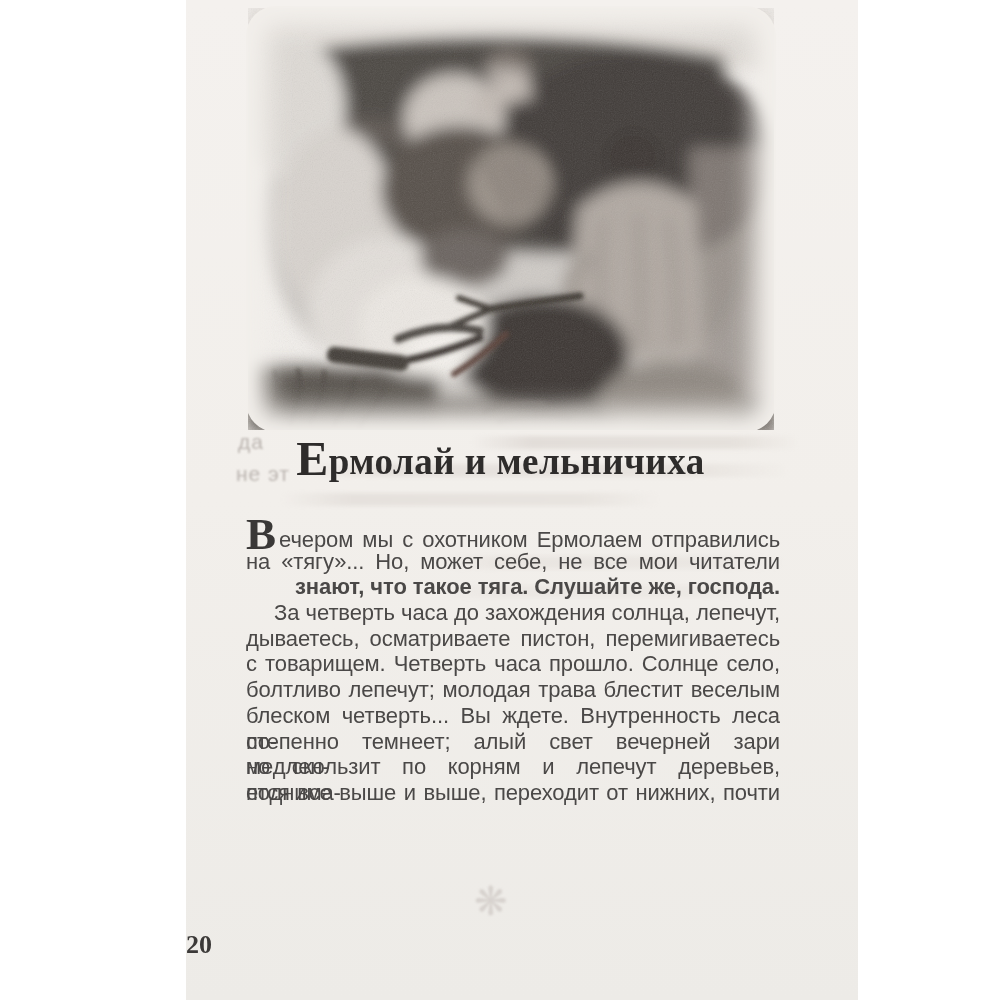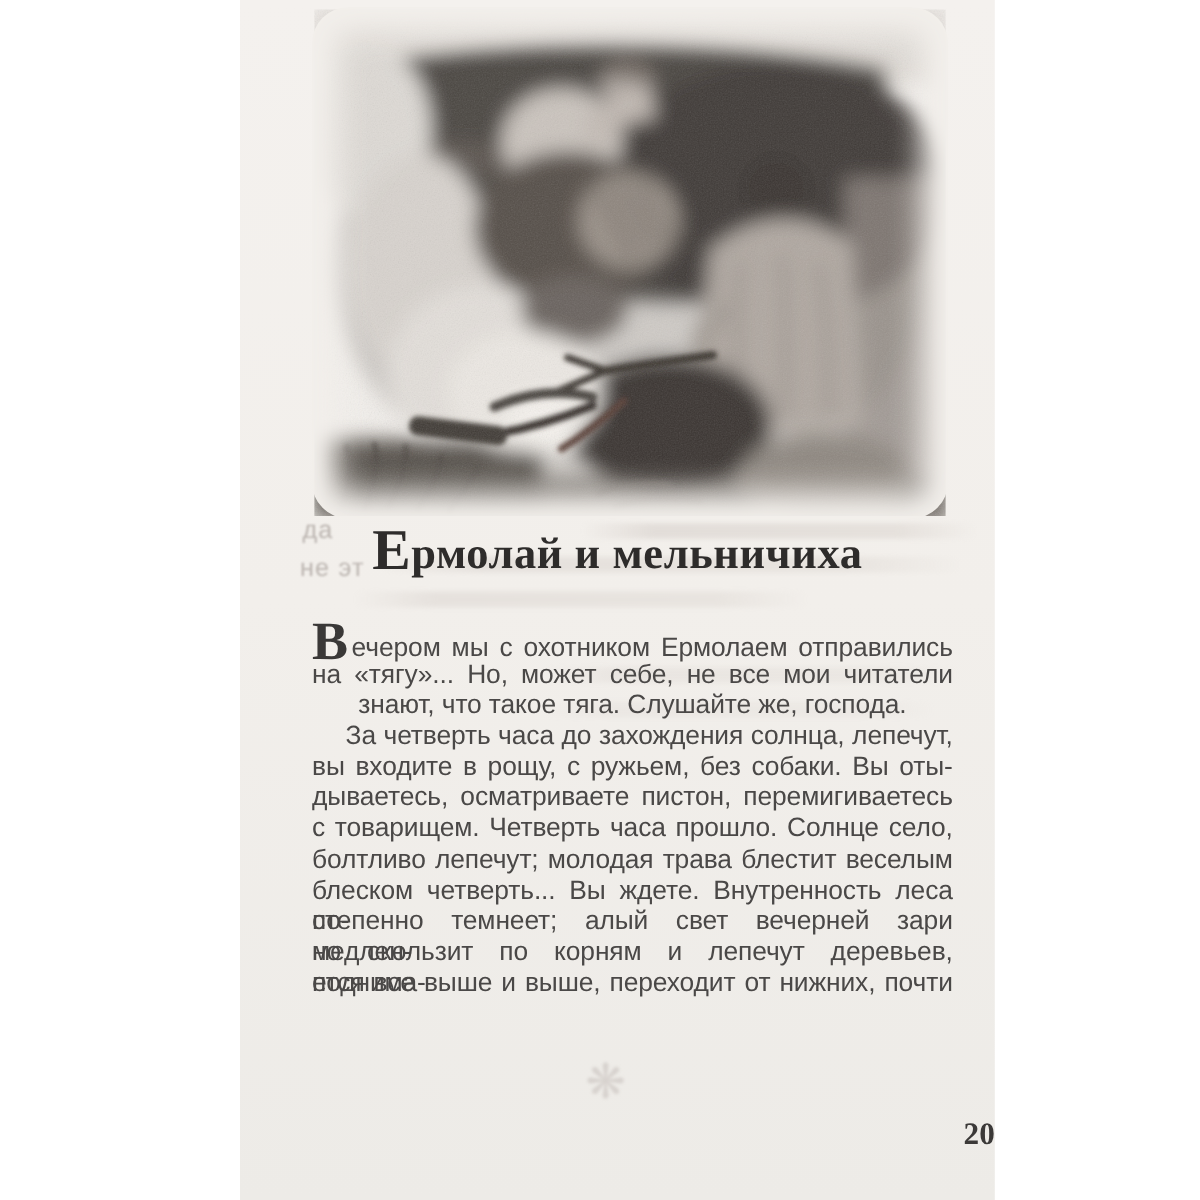--- a/index.html
+++ b/index.html
@@ -1,22 +1,23 @@
 <!DOCTYPE html>
 <html><head>
 <meta charset="utf-8">
 <style>
   html,body{margin:0;padding:0;}
   body{
     width:1000px;height:1000px;background:#ffffff;overflow:hidden;
     font-family:"Liberation Sans",sans-serif;position:relative;
   }
   .page{
-    position:absolute;left:200px;top:0;width:629px;height:1000px;
+    position:absolute;left:186px;top:0;width:629px;height:1000px;
     background:linear-gradient(180deg,#f4f1ee 0%,#f2efeb 50%,#edebe7 100%);
+    padding-left:43px;
   }
   
   .illustration{
     position:absolute;left:62px;top:8px;width:526px;height:422px;
     border-radius:26px;
   }
   .illustration svg{display:block;width:100%;height:100%;filter:blur(.5px);}
   .illustration .vignette{
     position:absolute;inset:-2px;border-radius:30px;pointer-events:none;
     box-shadow:inset 0 0 26px 22px #f2efeb;
@@ -41,30 +42,30 @@
     color:#2e2c2b;font-size:37px;letter-spacing:.5px;white-space:nowrap;
   }
   .title .initial{font-size:48px;line-height:0;vertical-align:-1px;}
   
   .body-text{
     position:absolute;left:60px;top:523px;width:534px;
     color:#4a4847;font-size:22px;letter-spacing:-.1px;
   }
   .line{height:25.7px;line-height:25.7px;white-space:nowrap;}
   .j{text-align:justify;text-align-last:justify;white-space:normal;}
-  .l{text-align:center;}
+  .l{text-align:right;font-weight:bold;}
   .indent{text-indent:28px;}
   .dropcap{
     font-family:"Liberation Serif",serif;font-weight:bold;font-size:45px;
     line-height:22px;color:#3a3837;letter-spacing:0;
     display:inline-block;vertical-align:-2px;margin-right:3px;
   }
   
   .page-number{
-    position:absolute;left:0;top:930px;width:629px;text-align:right;
+    position:absolute;left:0;top:930px;width:629px;text-align:left;
     font-family:"Liberation Serif",serif;font-weight:bold;font-size:26px;color:#3b3938;
   }
 </style>
 </head>
 <body>
 
 <div class="page">
 
   <div class="illustration">
     <svg viewBox="0 0 526 422">
@@ -154,21 +155,20 @@
   <span class="ghost-frag" style="left:52px;top:430px;">да</span>
   <span class="ghost-frag" style="left:50px;top:462px;">не эт</span>
 
   <h1 class="title"><span class="initial">Е</span><span>рмолай и мельничиха</span></h1>
 
   <div class="body-text">
     <div class="line j"><span class="dropcap">В</span><span>ечером мы с охотником Ермолаем отправились</span></div>
     <div class="line j">на «тягу»... Но, может себе, не все мои читатели</div>
     <div class="line l">знают, что такое тяга. Слушайте же, господа.</div>
     <div class="line j indent">За четверть часа до захождения солнца, лепечут,</div>
-    <div class="line j">вы входите в рощу, с ружьем, без собаки. Вы оты-</div>
     <div class="line j">дываетесь, осматриваете пистон, перемигиваетесь</div>
     <div class="line j">с товарищем. Четверть часа прошло. Солнце село,</div>
     <div class="line j">болтливо лепечут; молодая трава блестит веселым</div>
     <div class="line j">блеском четверть... Вы ждете. Внутренность леса по-</div>
     <div class="line j">степенно темнеет; алый свет вечерней зари медлен-</div>
     <div class="line j">но скользит по корням и лепечут деревьев, поднима-</div>
     <div class="line j">ется все выше и выше, переходит от нижних, почти</div>
   </div>
 
   <div class="ornament">❋</div>

